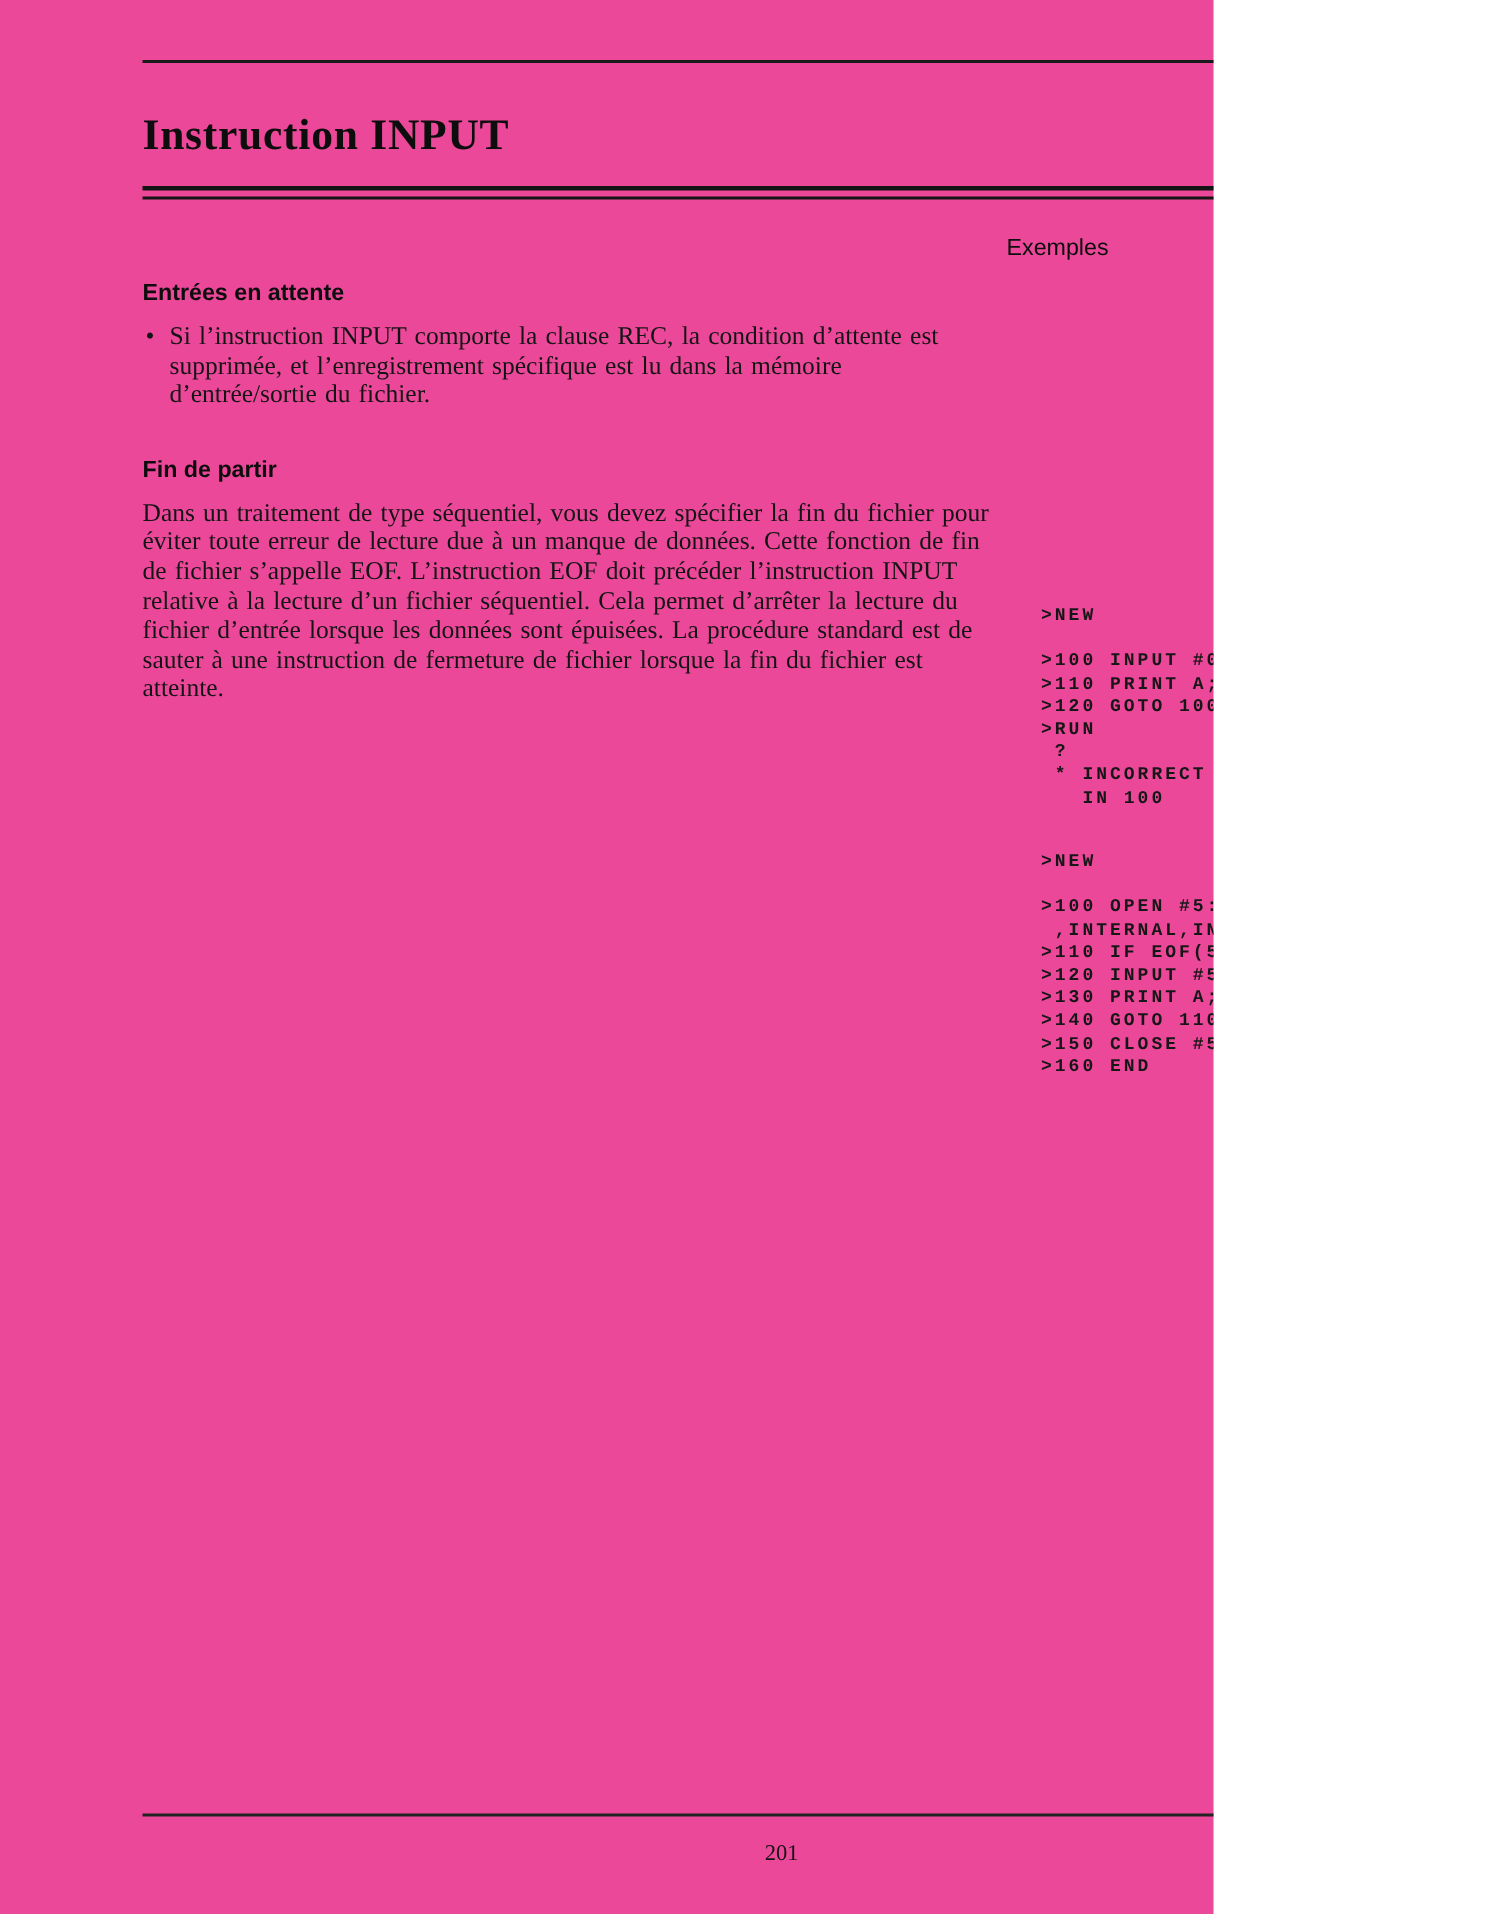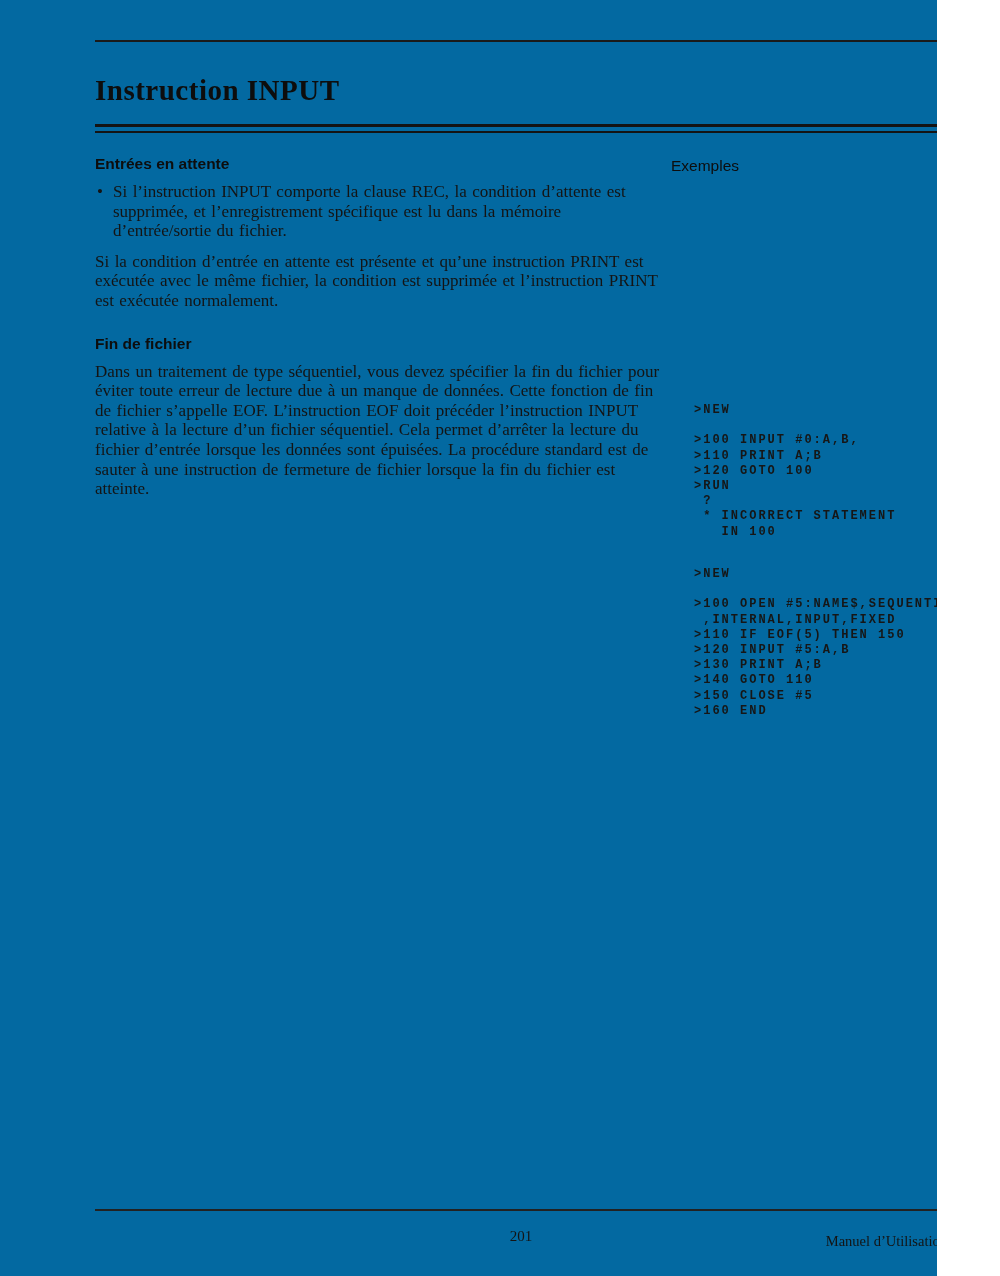--- a/index.html
+++ b/index.html
@@ -1,21 +1,21 @@
 <!DOCTYPE html>
 <html><head>
 <meta charset="utf-8">
 <style>
   * { margin: 0; padding: 0; box-sizing: border-box; }
   html, body { background: #ffffff; }
   .page {
     position: relative;
-    width: 937px;
+    width: 809px;
     height: 1276px;
-    background: #0369a1;
+    background: #ec4899;
     font-family: "Liberation Serif", serif;
     color: #111111;
     overflow: hidden;
   }
   .rule-top {
     position: absolute;
     left: 95px; width: 852px; top: 40px;
     border-top: 2px solid #1a1a1a;
   }
   .page-title {
@@ -38,20 +38,21 @@
     position: absolute;
     left: 95px; top: 155px;
     width: 566px;
   }
   .sec-heading {
     font-family: "Liberation Sans", sans-serif;
     font-size: 15.5px;
     font-weight: bold;
     color: #0d0d0d;
     margin-bottom: 9px;
+    margin-top: 32px;
   }
   .body-par {
     font-size: 17px;
     line-height: 19.6px;
     word-spacing: 1.2px;
     margin-bottom: 11px;
     color: #141414;
   }
   .bullet-item {
     position: relative;
@@ -117,24 +118,23 @@
 
   <div class="rule-top"></div>
 
   <h1 class="page-title">Instruction INPUT</h1>
 
   <div class="rule-double"></div>
 
   <div class="left-col">
     <div class="sec-heading">Entrées en attente</div>
     <div class="bullet-item">Si l’instruction INPUT comporte la clause REC, la condition d’attente est supprimée, et l’enregistrement spécifique est lu dans la mémoire d’entrée/sortie du fichier.</div>
-    <p class="body-par">Si la condition d’entrée en attente est présente et qu’une instruction PRINT est exécutée avec le même fichier, la condition est supprimée et l’instruction PRINT est exécutée normalement.</p>
 
     <div class="sec2-heading-wrap">
-      <div class="sec-heading">Fin de fichier</div>
+      <div class="sec-heading">Fin de partir</div>
     </div>
     <p class="body-par">Dans un traitement de type séquentiel, vous devez spécifier la fin du fichier pour éviter toute erreur de lecture due à un manque de données. Cette fonction de fin de fichier s’appelle EOF. L’instruction EOF doit précéder l’instruction INPUT relative à la lecture d’un fichier séquentiel. Cela permet d’arrêter la lecture du fichier d’entrée lorsque les données sont épuisées. La procédure standard est de sauter à une instruction de fermeture de fichier lorsque la fin du fichier est atteinte.</p>
   </div>
 
   <div class="right-heading">Exemples</div>
 
   <pre class="code-block code-1">&gt;NEW
 
 &gt;100 INPUT #0:A,B,
 &gt;110 PRINT A;B

